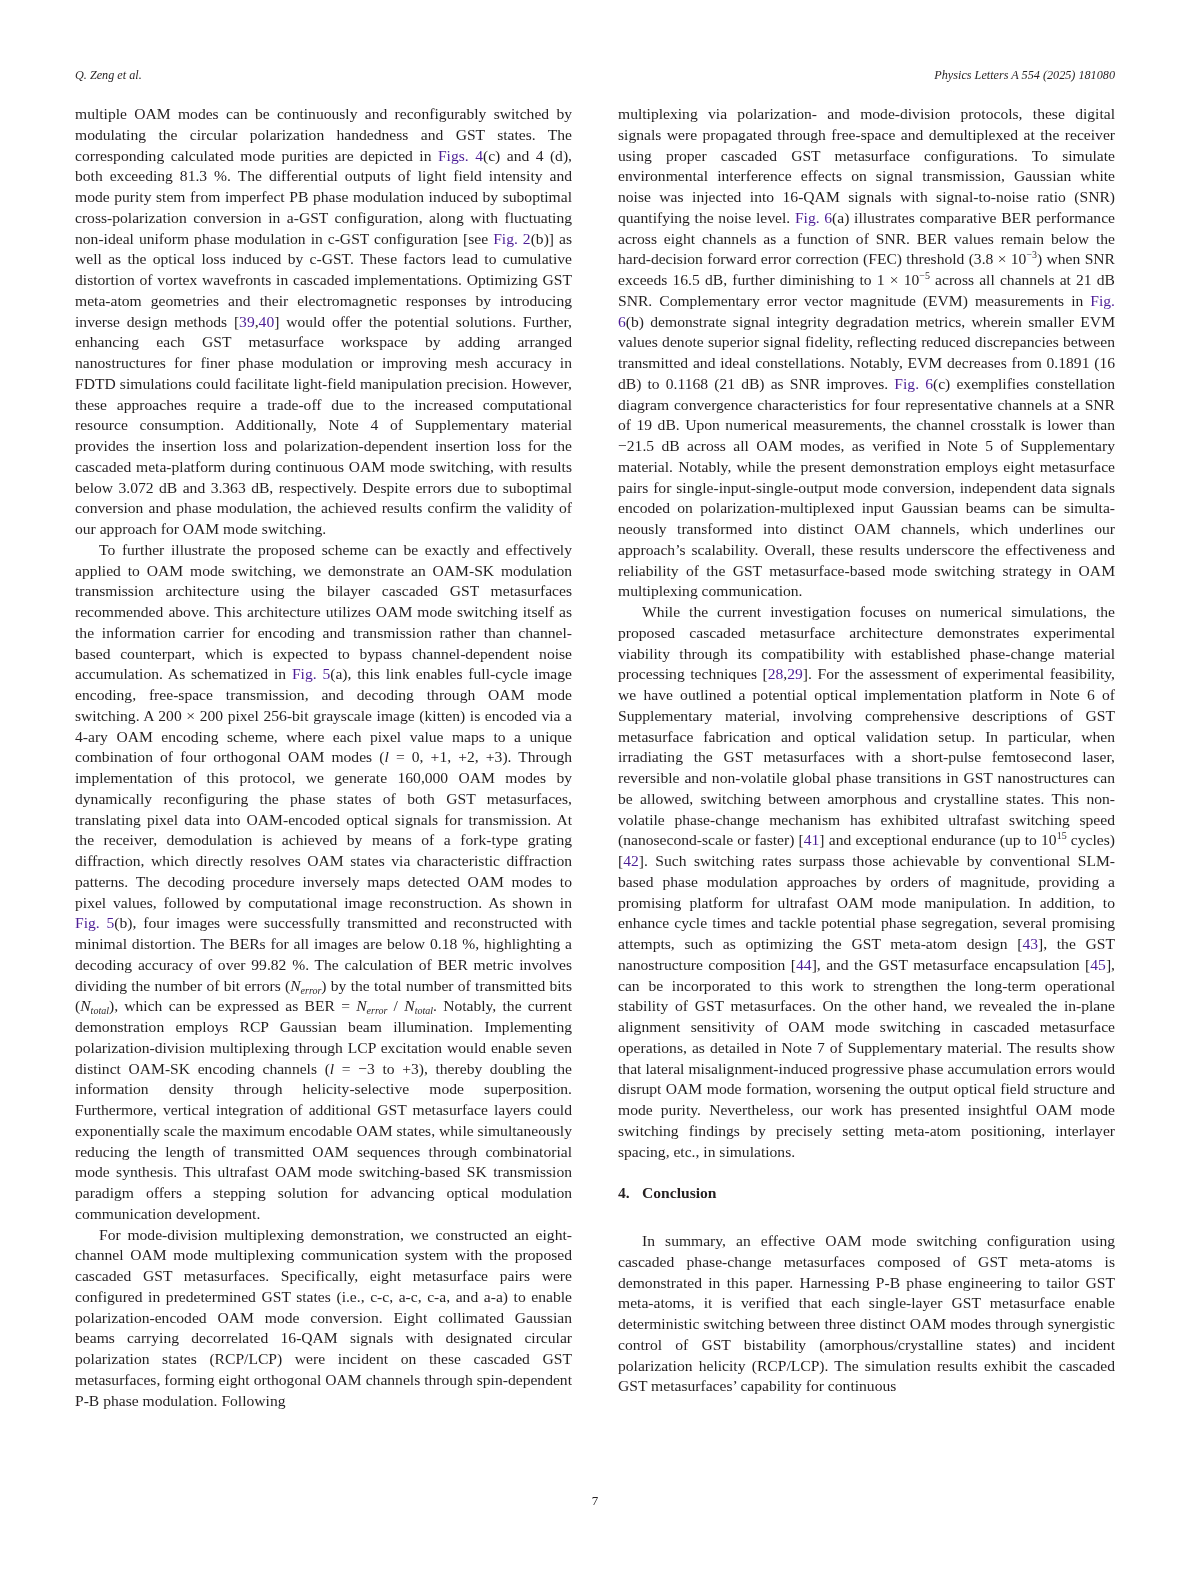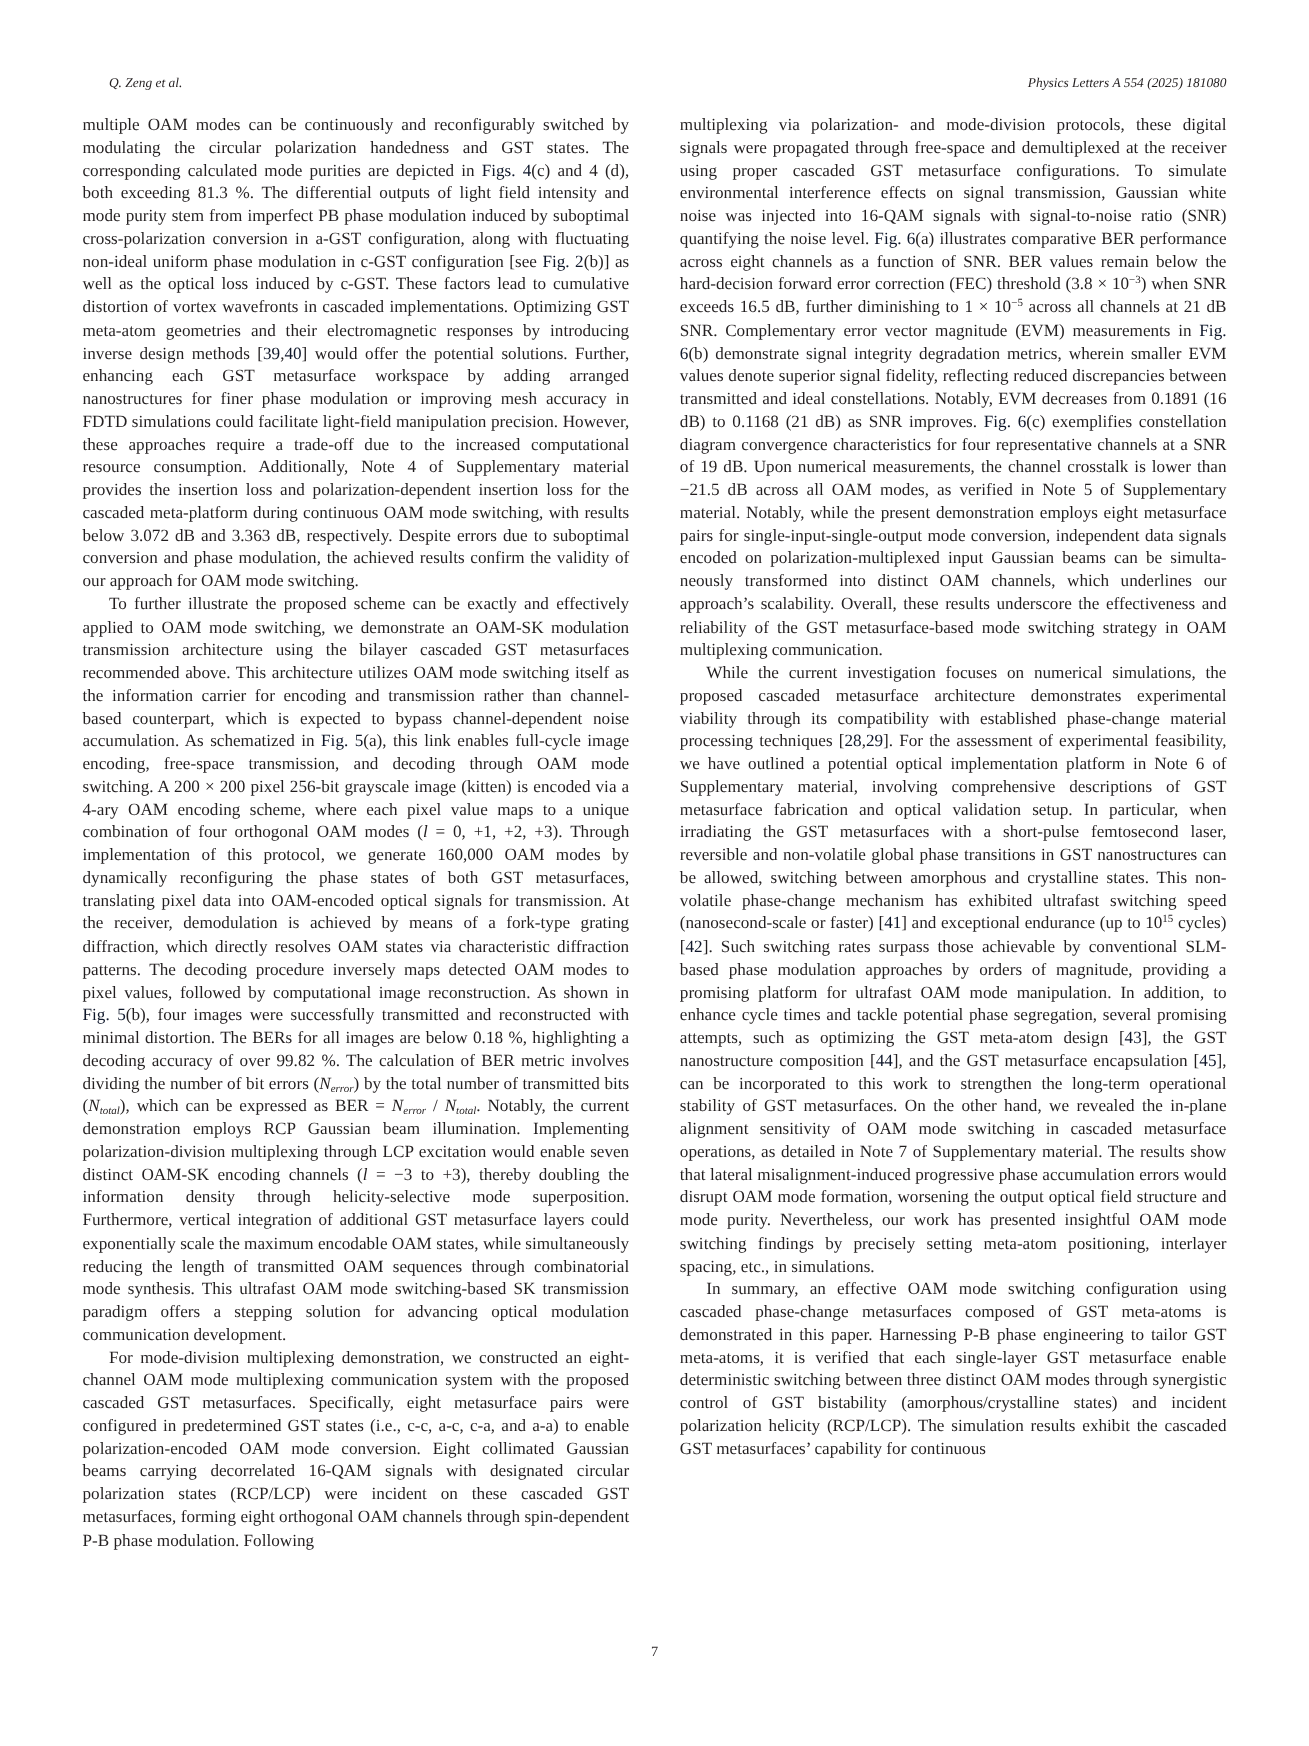--- a/index.html
+++ b/index.html
@@ -1,27 +1,27 @@
 <!DOCTYPE html>
 <html><head>
 <meta charset="utf-8">
 <style>
   html, body { margin: 0; padding: 0; background: #ffffff; }
   body { width: 1190px; height: 1587px; position: relative; overflow: hidden;
          font-family: "Liberation Serif", "DejaVu Serif", serif; color: #231f20; }
-  .running-header { position: absolute; top: 68px; font-style: italic; font-size: 12.2px; margin-left: 24px; }
+  .running-header { position: absolute; top: 68px; font-style: italic; font-size: 12.2px; }
   .rh-left { left: 75px; }
   .rh-right { right: 75px; }
   .col { position: absolute; top: 104px; width: 497px; font-size: 15.6px; line-height: 20.75px;
          text-align: justify; hyphens: manual; }
   .col-left { left: 75px; }
   .col-right { left: 618px; }
   .col p { margin: 0; text-indent: 0; }
   .col p.indent { text-indent: 24px; }
-  .link { color: #0f172a; }
+  .link { color: #4c1d95; }
   sup { font-size: 10px; line-height: 0; vertical-align: 6px; }
   sub { font-size: 10px; line-height: 0; vertical-align: -3px; margin-top: 11px; }
   .section-heading { font-family: "Liberation Serif", "DejaVu Serif", serif; font-weight: bold;
          font-size: 15.6px; margin: 21px 0 27px 0; }
   .section-heading .num { display: inline-block; width: 24px; }
   .page-number { position: absolute; top: 1493px; left: 0; width: 1190px; text-align: center; font-size: 13px; }
   i { font-style: italic; }
 </style>
 </head>
 <body>
@@ -35,17 +35,18 @@
   <p class="indent"><span>To further illustrate the proposed scheme can be exactly and effec­tively applied to OAM mode switching, we demonstrate an OAM-SK modulation transmission architecture using the bilayer cascaded GST metasurfaces recommended above. This architecture utilizes OAM mode switching itself as the information carrier for encoding and transmission rather than channel-based counterpart, which is expected to bypass channel-dependent noise accumulation. As schematized in </span><span class="link">Fig. 5</span><span>(a), this link enables full-cycle image encoding, free-space transmission, and decoding through OAM mode switching. A 200 × 200 pixel 256-bit grayscale image (kitten) is encoded via a 4-ary OAM encoding scheme, where each pixel value maps to a unique combination of four orthogonal OAM modes (</span><i>l</i><span> = 0, +1, +2, +3). Through implementation of this protocol, we generate 160,000 OAM modes by dynamically recon­figuring the phase states of both GST metasurfaces, translating pixel data into OAM-encoded optical signals for transmission. At the receiver, demodulation is achieved by means of a fork-type grating diffraction, which directly resolves OAM states via characteristic diffraction pat­terns. The decoding procedure inversely maps detected OAM modes to pixel values, followed by computational image reconstruction. As shown in </span><span class="link">Fig. 5</span><span>(b), four images were successfully transmitted and reconstructed with minimal distortion. The BERs for all images are below 0.18 %, highlighting a decoding accuracy of over 99.82 %. The calculation of BER metric involves dividing the number of bit errors (</span><i><span>N</span><sub>error</sub></i><span>) by the total number of transmitted bits (</span><i><span>N</span><sub>total</sub></i><span>), which can be expressed as BER = </span><i><span>N</span><sub>error</sub></i><span> / </span><i><span>N</span><sub>total</sub></i><span>. Notably, the current demonstration employs RCP Gaussian beam illumination. Implementing polarization-division multiplexing through LCP excitation would enable seven distinct OAM-SK encoding channels (</span><i>l</i><span> = −3 to +3), thereby doubling the information density through helicity-selective mode superposition. Furthermore, vertical integration of additional GST metasurface layers could exponentially scale the maximum encodable OAM states, while simultaneously reducing the length of transmitted OAM sequences through combina­torial mode synthesis. This ultrafast OAM mode switching-based SK transmission paradigm offers a stepping solution for advancing optical modulation communication development.</span></p>
 
   <p class="indent">For mode-division multiplexing demonstration, we constructed an eight-channel OAM mode multiplexing communication system with the proposed cascaded GST metasurfaces. Specifically, eight metasurface pairs were configured in predetermined GST states (i.e., c-c, a-c, c-a, and a-a) to enable polarization-encoded OAM mode conversion. Eight collimated Gaussian beams carrying decorrelated 16-QAM signals with designated circular polarization states (RCP/LCP) were incident on these cascaded GST metasurfaces, forming eight orthogonal OAM channels through spin-dependent P-B phase modulation. Following</p>
 </div>
 
 <div class="col col-right">
   <p><span>multiplexing via polarization- and mode-division protocols, these digital signals were propagated through free-space and demultiplexed at the receiver using proper cascaded GST metasurface configurations. To simulate environmental interference effects on signal transmission, Gaussian white noise was injected into 16-QAM signals with signal-to-noise ratio (SNR) quantifying the noise level. </span><span class="link">Fig. 6</span><span>(a) illustrates comparative BER performance across eight channels as a function of SNR. BER values remain below the hard-decision forward error correc­tion (FEC) threshold (3.8 × 10</span><sup>−3</sup><span>) when SNR exceeds 16.5 dB, further diminishing to 1 × 10</span><sup>−5</sup><span> across all channels at 21 dB SNR. Comple­mentary error vector magnitude (EVM) measurements in </span><span class="link">Fig. 6</span><span>(b) demonstrate signal integrity degradation metrics, wherein smaller EVM values denote superior signal fidelity, reflecting reduced discrepancies between transmitted and ideal constellations. Notably, EVM decreases from 0.1891 (16 dB) to 0.1168 (21 dB) as SNR improves. </span><span class="link">Fig. 6</span><span>(c) ex­emplifies constellation diagram convergence characteristics for four representative channels at a SNR of 19 dB. Upon numerical measure­ments, the channel crosstalk is lower than −21.5 dB across all OAM modes, as verified in Note 5 of Supplementary material. Notably, while the present demonstration employs eight metasurface pairs for single-input-single-output mode conversion, independent data signals enco­ded on polarization-multiplexed input Gaussian beams can be simulta­neously transformed into distinct OAM channels, which underlines our approach’s scalability. Overall, these results underscore the effective­ness and reliability of the GST metasurface-based mode switching strategy in OAM multiplexing communication.</span></p>
 
   <p class="indent"><span>While the current investigation focuses on numerical simulations, the proposed cascaded metasurface architecture demonstrates experi­mental viability through its compatibility with established phase-change material processing techniques [</span><span class="link">28</span><span>,</span><span class="link">29</span><span>]. For the assessment of experi­mental feasibility, we have outlined a potential optical implementation platform in Note 6 of Supplementary material, involving comprehensive descriptions of GST metasurface fabrication and optical validation setup. In particular, when irradiating the GST metasurfaces with a short-pulse femtosecond laser, reversible and non-volatile global phase transitions in GST nanostructures can be allowed, switching between amorphous and crystalline states. This non-volatile phase-change mechanism has exhibited ultrafast switching speed (nanosecond-scale or faster) [</span><span class="link">41</span><span>] and exceptional endurance (up to 10</span><sup>15</sup><span> cycles) [</span><span class="link">42</span><span>]. Such switching rates surpass those achievable by conventional SLM-based phase modulation approaches by orders of magnitude, providing a promising platform for ultrafast OAM mode manipulation. In addition, to enhance cycle times and tackle potential phase segregation, several promising attempts, such as optimizing the GST meta-atom design [</span><span class="link">43</span><span>], the GST nanostructure composition [</span><span class="link">44</span><span>], and the GST metasurface encapsulation [</span><span class="link">45</span><span>], can be incorporated to this work to strengthen the long-term operational stability of GST metasurfaces. On the other hand, we revealed the in-plane alignment sensitivity of OAM mode switching in cascaded metasurface operations, as detailed in Note 7 of Supple­mentary material. The results show that lateral misalignment-induced progressive phase accumulation errors would disrupt OAM mode for­mation, worsening the output optical field structure and mode purity. Nevertheless, our work has presented insightful OAM mode switching findings by precisely setting meta-atom positioning, interlayer spacing, etc., in simulations.</span></p>
 
+  <div class="section-heading"><span class="num">4.</span><span>Conclusion</span></div>
 
   <p class="indent">In summary, an effective OAM mode switching configuration using cascaded phase-change metasurfaces composed of GST meta-atoms is demonstrated in this paper. Harnessing P-B phase engineering to tailor GST meta-atoms, it is verified that each single-layer GST metasurface enable deterministic switching between three distinct OAM modes through synergistic control of GST bistability (amorphous/crystalline states) and incident polarization helicity (RCP/LCP). The simulation results exhibit the cascaded GST metasurfaces’ capability for continuous</p>
 </div>
 
 <div class="page-number">7</div>
 
 </body></html>

